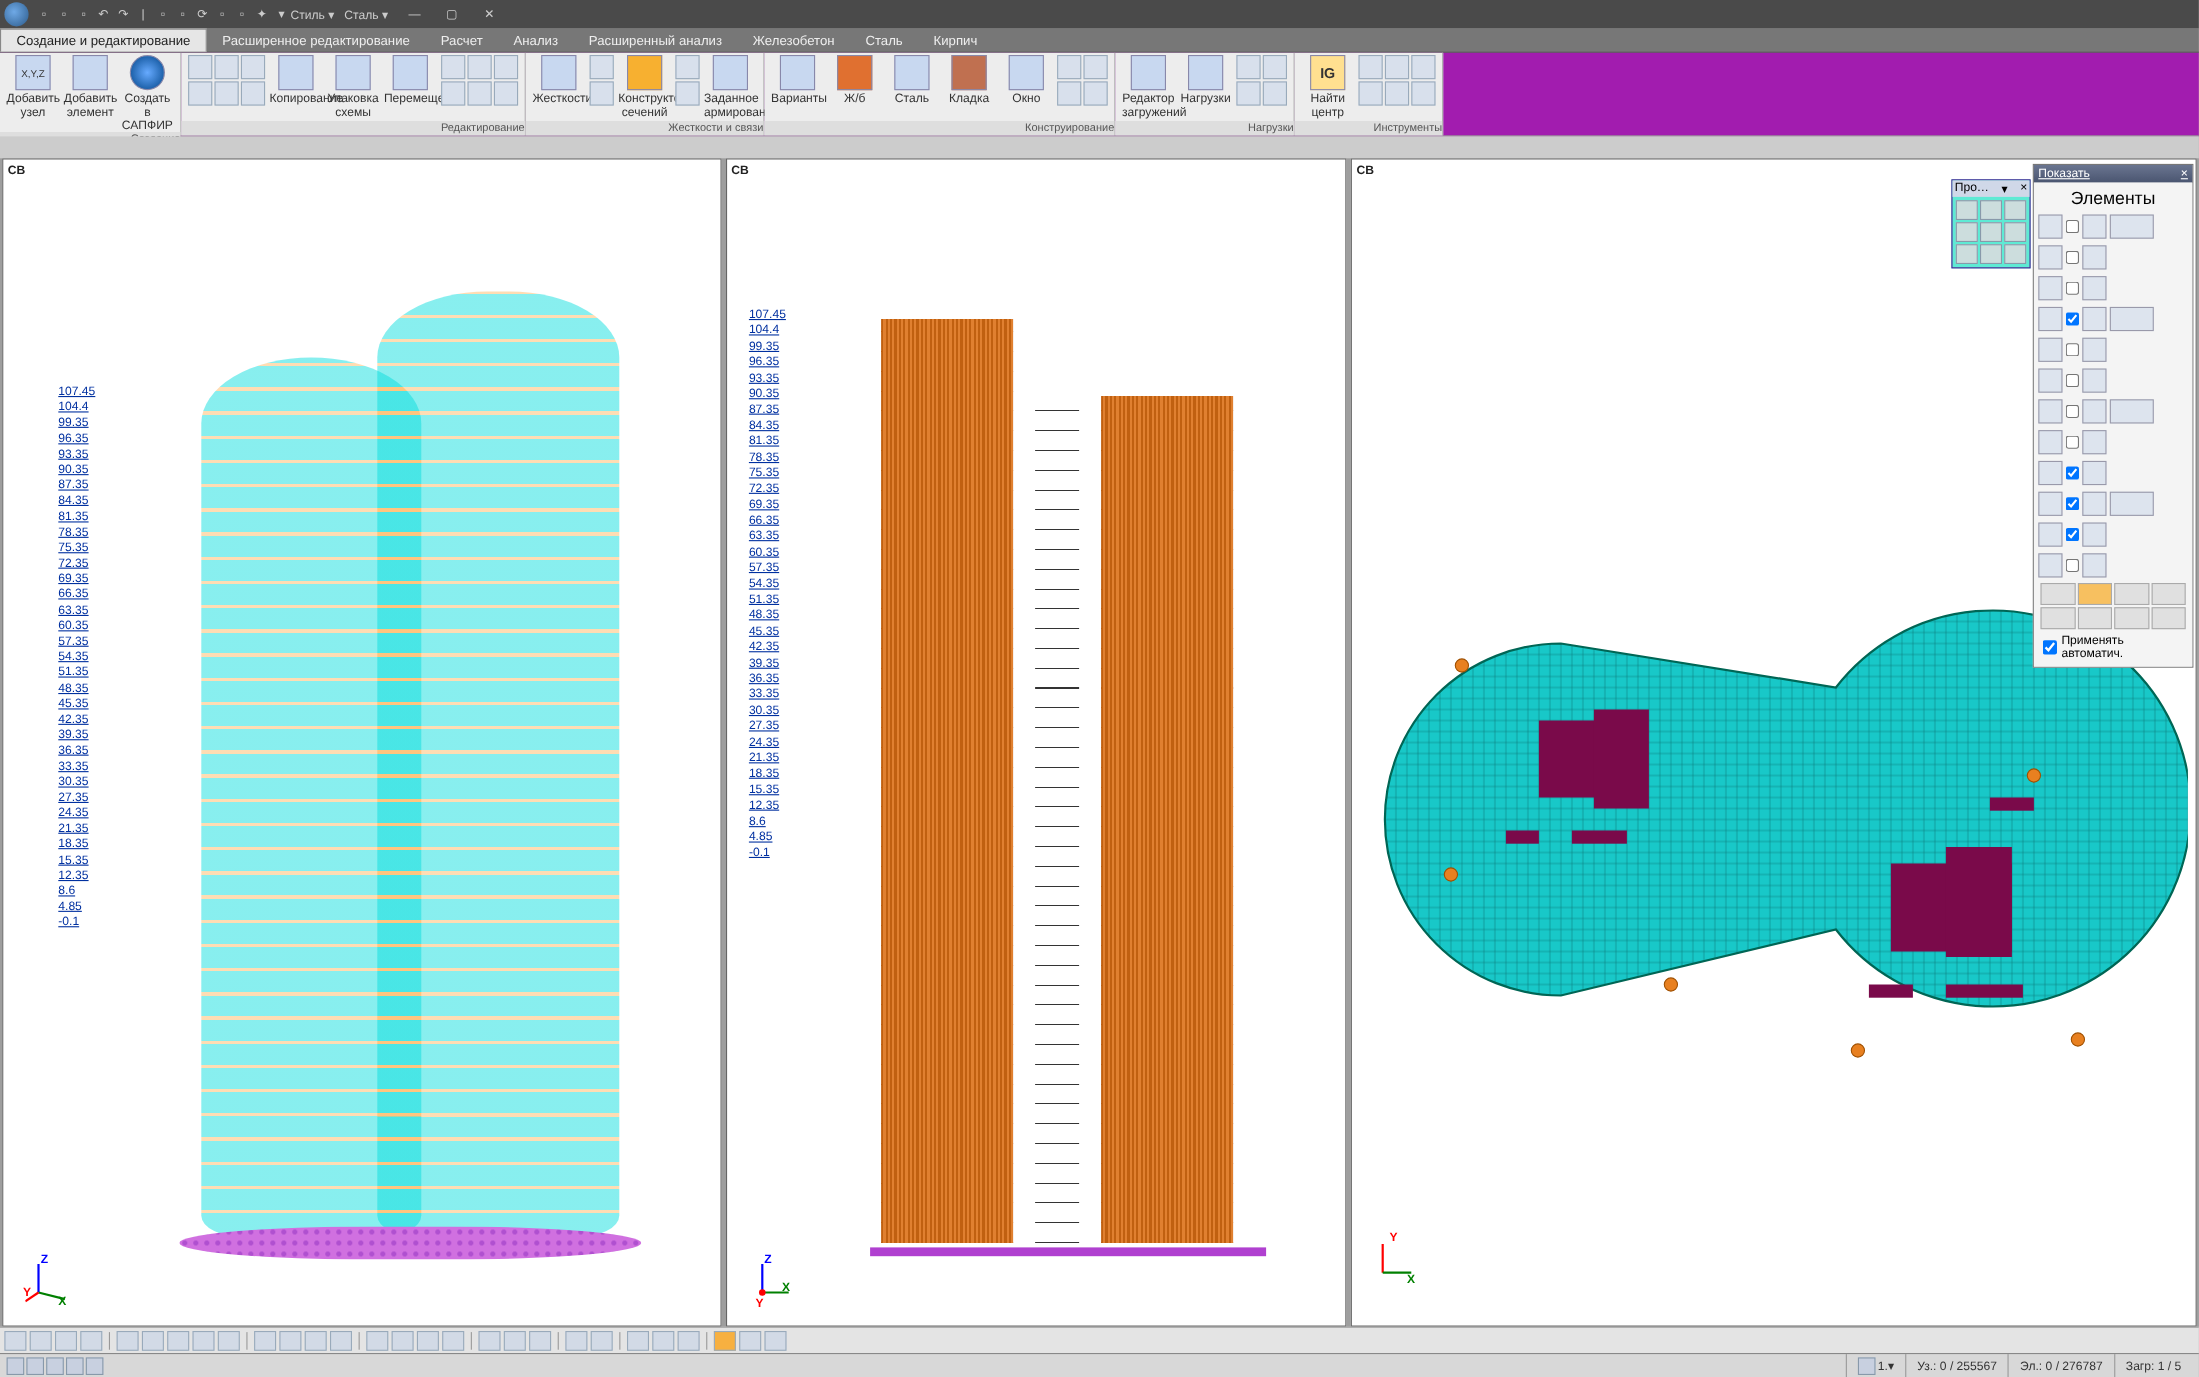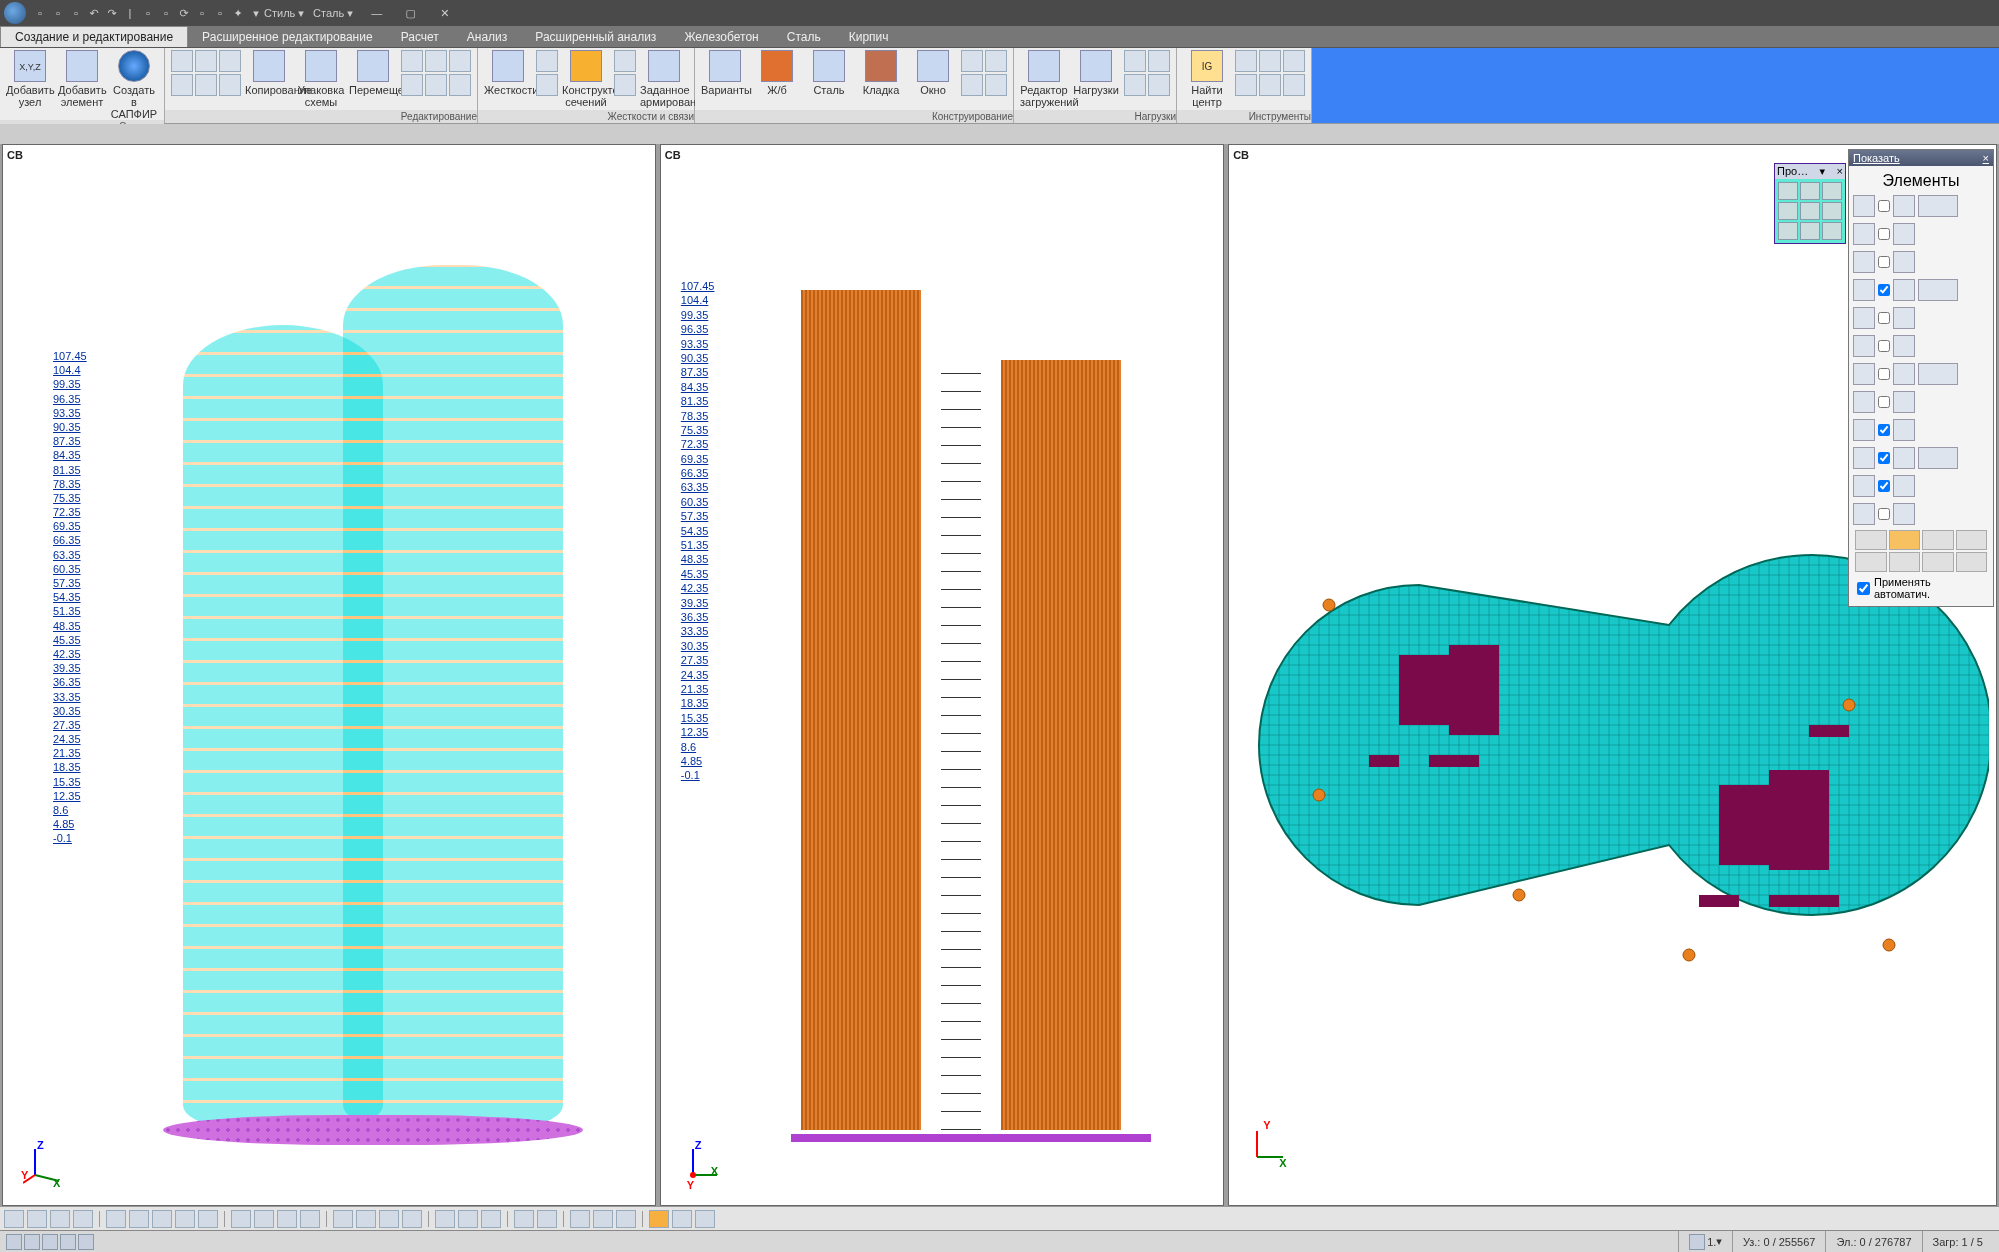--- a/index.html
+++ b/index.html
@@ -14,21 +14,21 @@
 .titlebar .wincontrols { display: flex; gap: 2px; }
 .titlebar .wincontrols span { width: 32px; height: 20px; text-align: center; line-height: 20px; color: #ccc; }
 .titlebar .style { color: #ccc; margin-right: 8px; }
 
 
 .ribbon-tabs { height: 22px; background: #777; display: flex; align-items: flex-end; border-bottom: 1px solid #555; }
 .ribbon-tabs .tab { padding: 3px 14px; color: #eee; font-size: 12px; cursor: pointer; }
 .ribbon-tabs .tab.active { background: #e6e6e6; color: #222; border: 1px solid #888; border-bottom: none; text-align: center; }
 
 
-.ribbon { height: 76px; background: #3b82f6; display: flex; border-bottom: 1px solid #999; }
+.ribbon { height: 76px; background: #a21caf; display: flex; border-bottom: 1px solid #999; }
 .group { border-right: 1px solid #aaa; padding: 2px 6px 2px 6px; display: flex; flex-direction: column; justify-content: space-between; background: #ededed; }
 .group .tools { display: flex; gap: 4px; align-items: flex-start; }
 .group .big { width: 48px; text-align: center; font-size: 10px; color: #333; }
 .group .big .icon { width: 32px; height: 32px; background: #c8d8f0; border: 1px solid #88a; margin: 0 auto 2px auto; }
 .group .small-grid { display: grid; grid-template-columns: repeat(3, 22px); gap: 2px; }
 .group .small-grid span { width: 22px; height: 22px; background: #d8e0ec; border: 1px solid #9ab; display: inline-block; }
 .group .label { text-align: right; font-size: 10px; color: #555; background: #dedede; margin: 0 -6px -2px -6px; padding: 1px 0; }
 
 
 .doctabs-wrap { height: 20px; background: #ccc; }
@@ -207,21 +207,21 @@
           <span></span>
           <span></span>
           <span></span>
           <span></span>
         </div>
     </div>
     <div class="label">Нагрузки</div>
   </div>
   <div class="group" style="flex:0 0 auto;">
     <div class="tools">
-      <div class="big"><div class="icon" style="background:#ffe090;font-weight:normal;font-size:10px;line-height:32px;">IG</div><span>Найти центр</span></div>
+      <div class="big"><div class="icon" style="background:#ffe090;font-weight:bold;font-size:13px;line-height:32px;">IG</div><span>Найти центр</span></div>
       <div class="small-grid" style="grid-template-columns:repeat(3,22px);">
           <span></span>
           <span></span>
           <span></span>
           <span></span>
           <span></span>
           <span></span>
         </div>
     </div>
     <div class="label">Инструменты</div>

